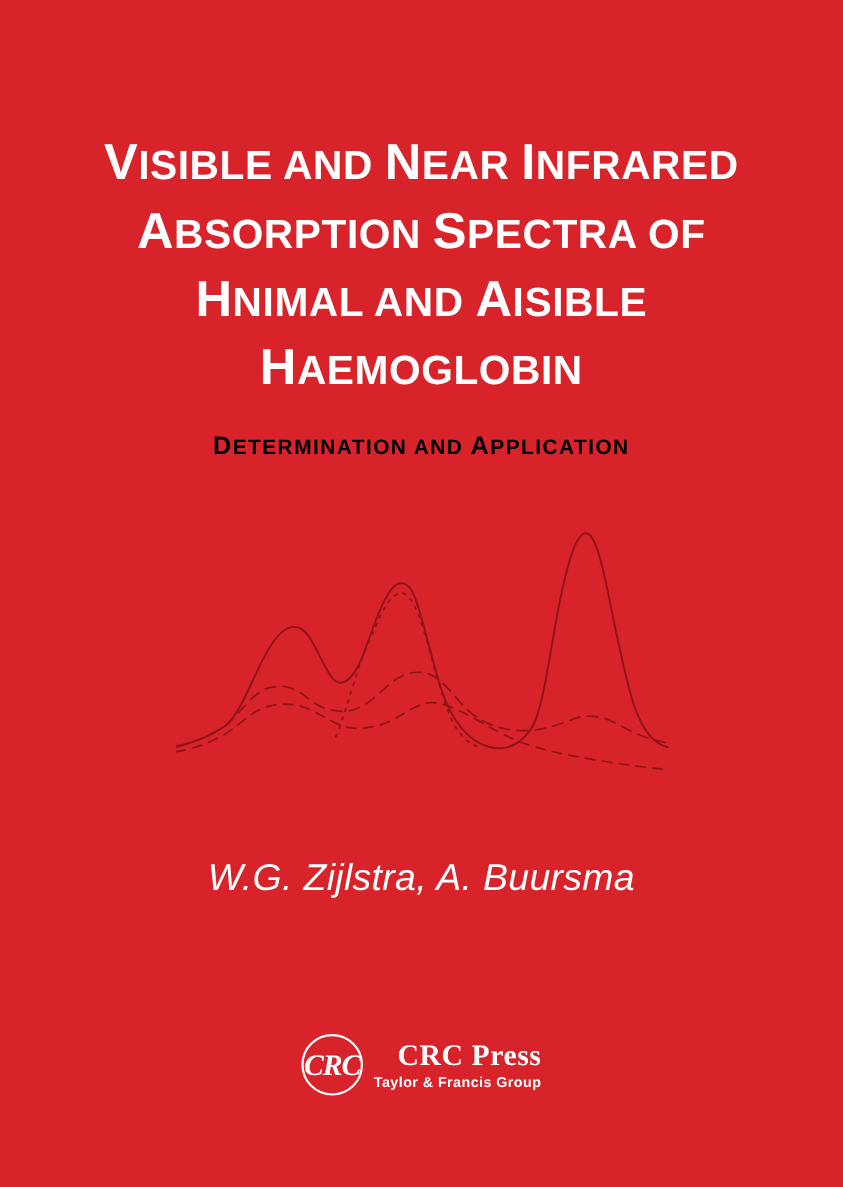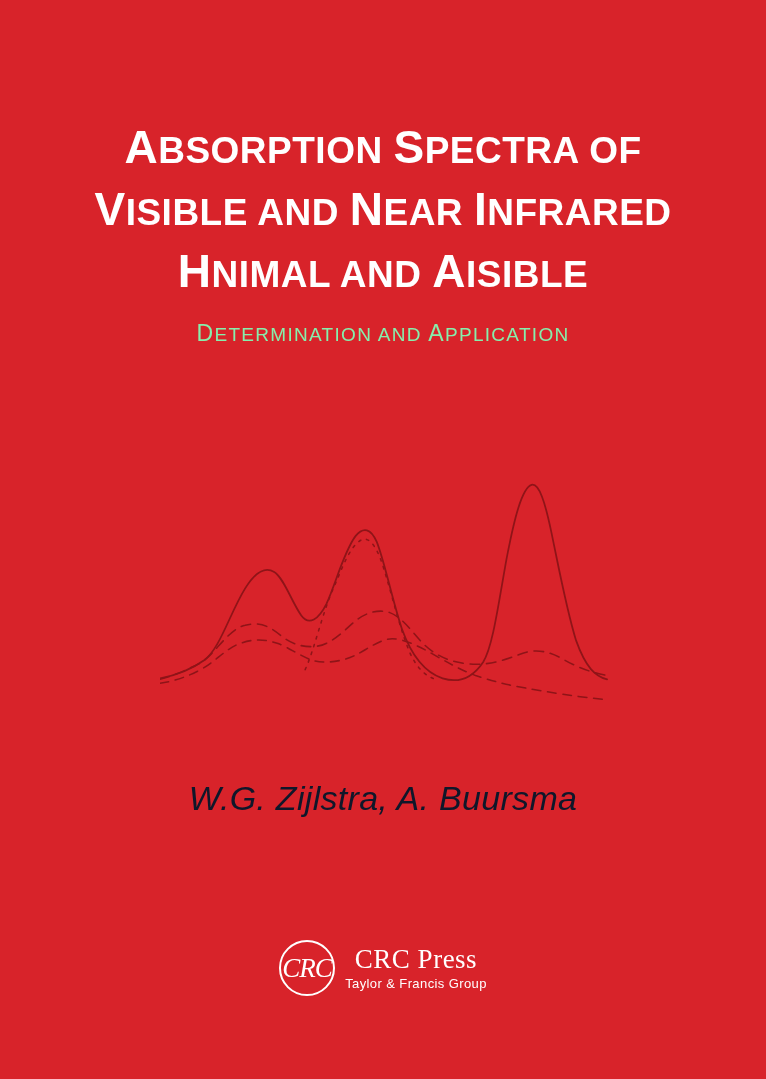--- a/index.html
+++ b/index.html
@@ -39,25 +39,25 @@
     color: #ffffff;
   }
   
   .title-line .cap {
     font-size: 46px;
   }
   .title-line .rest {
     font-size: 37px;
   }
   .subtitle {
-    margin-top: 16px;
+    margin-top: 26px;
     font-size: 20px;
-    font-weight: normal;
+    font-weight: bold;
     letter-spacing: 1.3px;
-    color: #86efac;
+    color: #000000;
   }
   .subtitle .cap { font-size: 23px; }
   .subtitle .rest { font-size: 19px; }
 
   
   .spectra {
     position: absolute;
     left: 160px;
     top: 470px;
     width: 450px;
@@ -67,57 +67,58 @@
     display: block;
   }
 
   
   .authors {
     position: absolute;
     left: 0;
     top: 775px;
     width: 766px;
     text-align: center;
-    color: #0f172a;
+    color: #ffffff;
     font-style: italic;
     font-size: 34px;
     line-height: 46px;
     letter-spacing: 0.3px;
   }
 
   
   .publisher {
     position: absolute;
     left: 0;
     top: 940px;
     width: 766px;
     text-align: center;
     color: #ffffff;
   }
   .pub-row {
     display: inline-flex;
     align-items: center;
     gap: 10px;
+    font-weight: bold;
   }
   .crc-mark {
     width: 52px;
     height: 52px;
     border-radius: 50%;
     border: 2.5px solid #ffffff;
     display: flex;
     align-items: center;
     justify-content: center;
     font-family: "Liberation Serif", serif;
     font-size: 27px;
     font-style: italic;
     letter-spacing: -1px;
     color: #ffffff;
   }
   .pub-text {
-    text-align: center;
+    text-align: right;
     line-height: 1.15;
   }
   .pub-name {
     font-family: "Liberation Serif", serif;
     font-size: 27px;
     letter-spacing: 0.5px;
   }
   .pub-group {
     font-family: "Liberation Sans", sans-serif;
     font-size: 13px;
@@ -125,27 +126,30 @@
     margin-top: 2px;
   }
 </style>
 </head>
 <body>
 
 <div class="cover">
 
   <div class="title-block">
     <div class="title-line">
+      <span class="cap">V</span><span class="rest">ISIBLE AND </span><span class="cap">N</span><span class="rest">EAR </span><span class="cap">I</span><span class="rest">NFRARED</span>
+    </div>
+    <div class="title-line">
       <span class="cap">A</span><span class="rest">BSORPTION </span><span class="cap">S</span><span class="rest">PECTRA OF</span>
     </div>
     <div class="title-line">
-      <span class="cap">V</span><span class="rest">ISIBLE AND </span><span class="cap">N</span><span class="rest">EAR </span><span class="cap">I</span><span class="rest">NFRARED</span>
+      <span class="cap">H</span><span class="rest">NIMAL AND </span><span class="cap">A</span><span class="rest">ISIBLE</span>
     </div>
     <div class="title-line">
-      <span class="cap">H</span><span class="rest">NIMAL AND </span><span class="cap">A</span><span class="rest">ISIBLE</span>
+      <span class="cap">H</span><span class="rest">AEMOGLOBIN</span>
     </div>
     <div class="subtitle">
       <span class="cap">D</span><span class="rest">ETERMINATION AND </span><span class="cap">A</span><span class="rest">PPLICATION</span>
     </div>
   </div>
 
   <div class="spectra">
     <svg width="450" height="260" viewBox="0 0 465 260" aria-hidden="true">
       <g fill="none" stroke="#8f1418" stroke-width="1.6" stroke-linecap="round" stroke-linejoin="round">
         <path stroke-dasharray="9 7" d="M0,216 C14,214 26,210 40,203 C56,195 66,182 80,176 C94,170 108,170 122,175 C133,179 148,190 160,193 C172,196 190,193 202,187 C214,181 228,170 240,170 C252,170 268,178 282,186 C298,195 312,203 326,208 C344,214 360,218 378,221 C400,225 430,230 462,233"></path>

